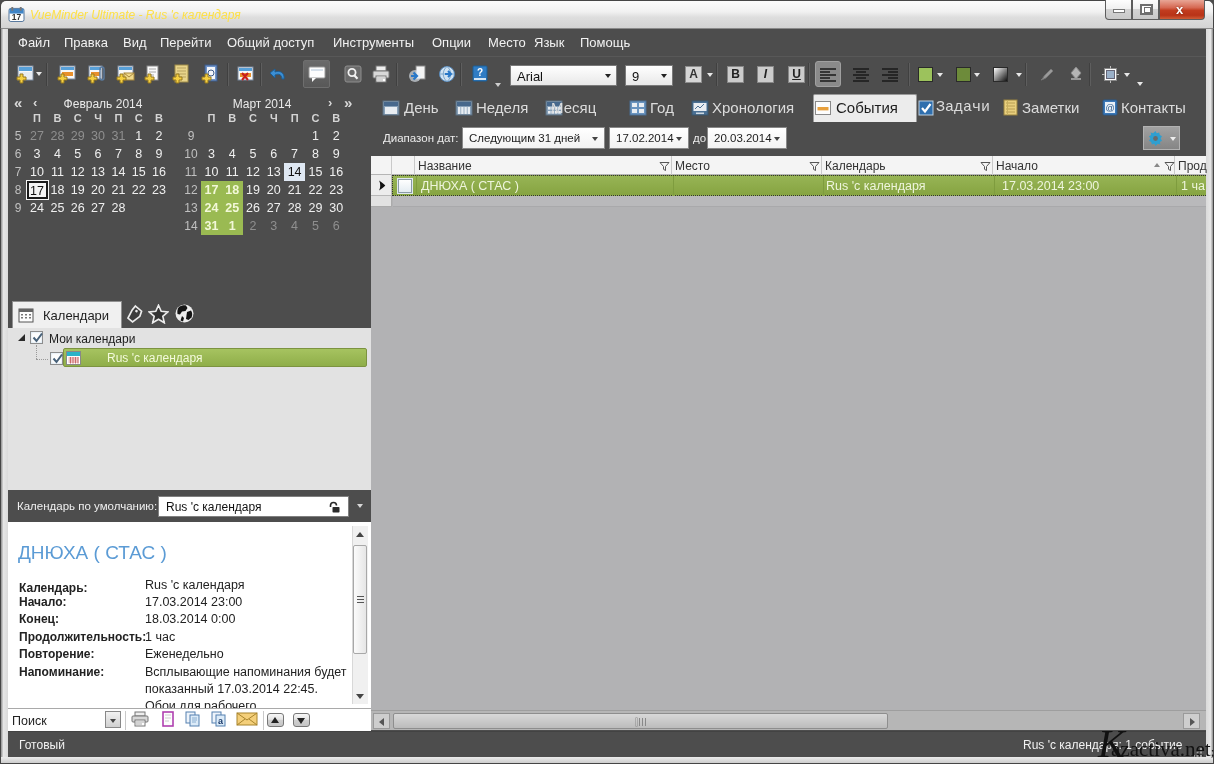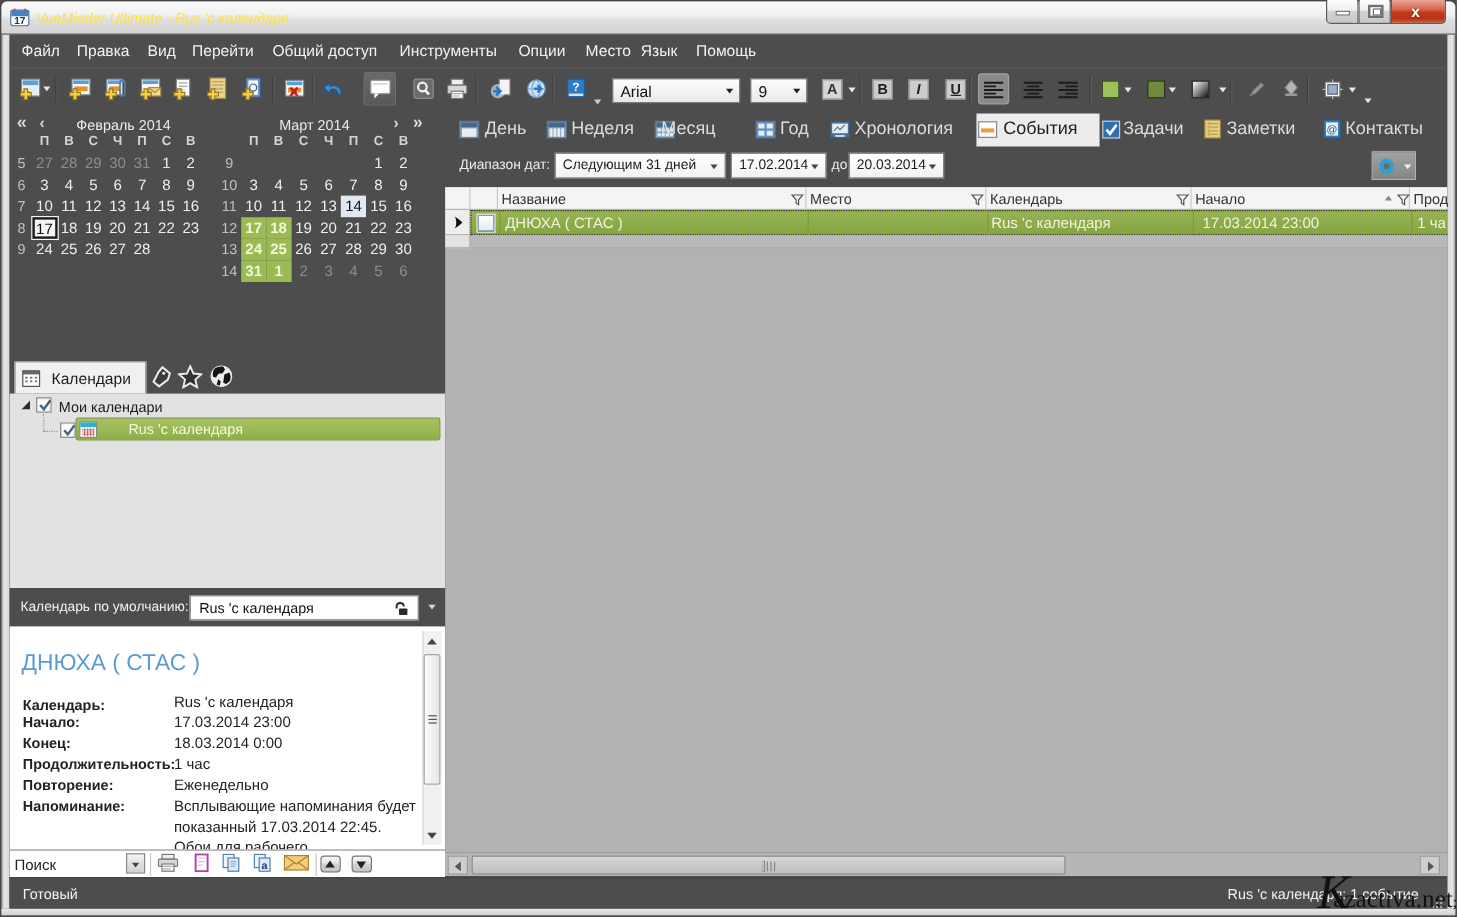--- a/index.html
+++ b/index.html
@@ -582,21 +582,21 @@
       <span class="abs" style="left:341px;top:7px;">Хронология</span>
       <svg class="abs" style="left:443px;top:8px" width="18" height="16" viewBox="0 0 18 16">
           <rect x="1.5" y="1.5" width="15" height="13" fill="#fdfdfd" stroke="#8a8a8a"></rect>
           <rect x="3.5" y="7" width="11" height="3.4" fill="#e8a03c"></rect>
         </svg>
       <span class="abs" style="left:465px;top:7px;color:#1e1e1e;">События</span>
       <svg class="abs" style="left:547px;top:8px" width="16" height="16" viewBox="0 0 16 16">
           <rect x="1" y="1" width="14" height="14" fill="#2f6fae" stroke="#bcd0e2"></rect>
           <path d="M4 8l3 3.5 5.5-7.5" fill="none" stroke="#fff" stroke-width="2.2"></path>
         </svg>
-      <span class="abs" style="left:565px;top:7px;">Задачи</span>
+      <span class="abs" style="left:565px;top:7px;font-family:Liberation Mono, monospace;">Задачи</span>
       <svg class="abs" style="left:632px;top:7px" width="15" height="17" viewBox="0 0 15 17">
           <rect x="1" y="1" width="13" height="15" fill="#e8cf7d" stroke="#9a8340"></rect>
           <path d="M3 4h9M3 7h9M3 10h9M3 13h9" stroke="#b89e54"></path>
           <path d="M4.5 1v15" stroke="#c8b060"></path>
         </svg>
       <span class="abs" style="left:651px;top:7px;">Заметки</span>
       <svg class="abs" style="left:731px;top:7px" width="16" height="17" viewBox="0 0 16 17">
           <rect x="1" y="1" width="14" height="15" rx="1" fill="#3a78b8" stroke="#2a5888"></rect>
           <rect x="3" y="3" width="10" height="11" fill="#e8f0f8"></rect>
           <text x="8" y="12" font-size="9" fill="#2a5888" text-anchor="middle" font-family="Liberation Sans">@</text>

